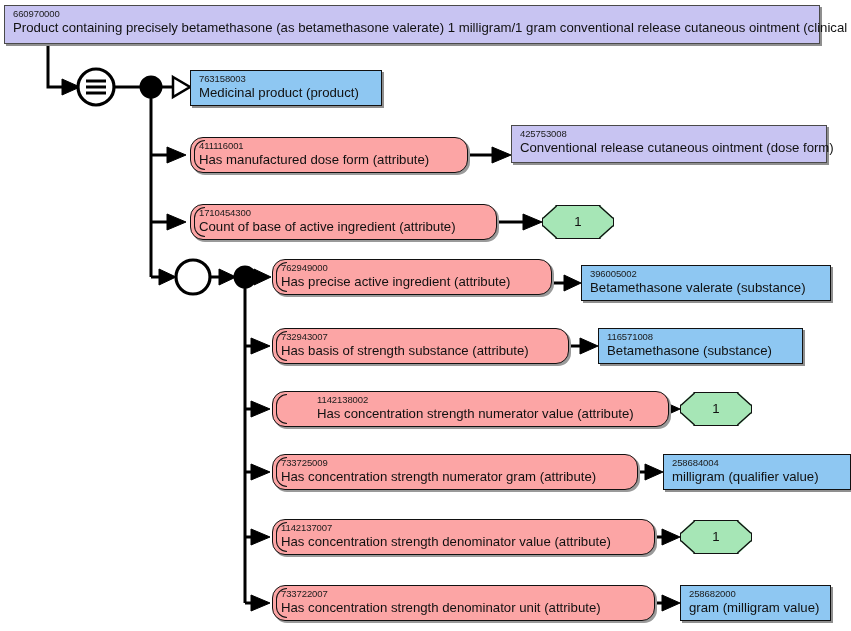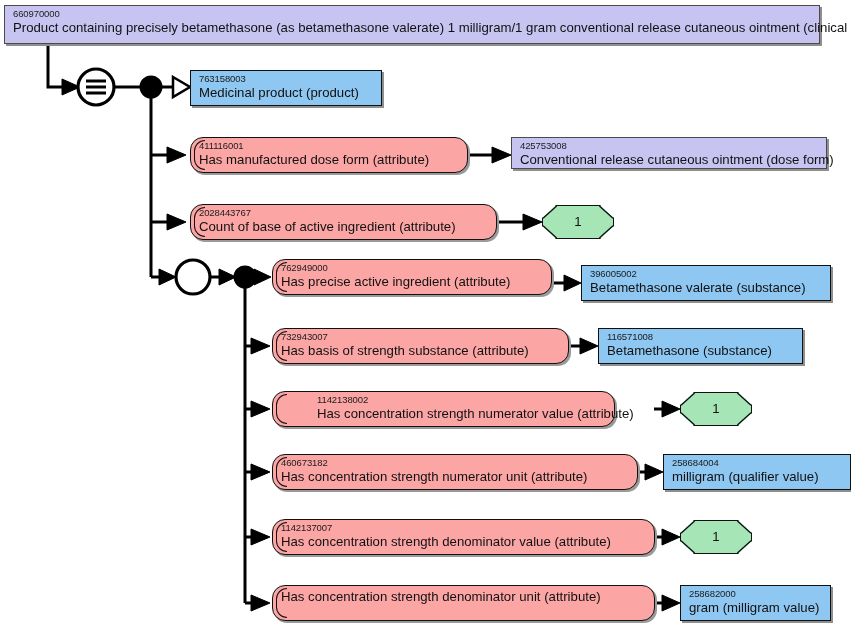--- a/index.html
+++ b/index.html
@@ -219,27 +219,27 @@
 
   <div class="node node-blue" style="left:190px; top:70px; width:192px; height:36px;">
     <div class="sctid">763158003</div>
     <div class="term">Medicinal product (product)</div>
   </div>
 
   <div class="node node-attr" style="left:190px; top:137px; width:278px; height:36px;">
     <div class="sctid">411116001</div>
     <div class="term">Has manufactured dose form (attribute)</div>
   </div>
-  <div class="node node-purple" style="left:511px; top:137px; width:316px; height:32px;">
+  <div class="node node-purple" style="left:511px; top:125px; width:316px; height:38px;">
     <div class="sctid">425753008</div>
     <div class="term">Conventional release cutaneous ointment (dose form)</div>
   </div>
 
   <div class="node node-attr" style="left:190px; top:204px; width:307px; height:36px;">
-    <div class="sctid">2028443767</div>
+    <div class="sctid">1710454300</div>
     <div class="term">Count of base of active ingredient (attribute)</div>
   </div>
   <div class="node node-value" style="left:542px; top:205px; width:72px; height:34px;">
     <svg class="value-corner-svg" viewBox="0 0 72 34" preserveAspectRatio="none">
       <path d="M0,13 L14,0 M58,0 L72,13 M72,21 L58,34 M14,34 L0,21" stroke="#111111" stroke-width="1.4" fill="none"></path>
     </svg>
     <span class="vnum">1</span>
   </div>
 
   <div class="node node-attr" style="left:272px; top:259px; width:280px; height:36px;">
@@ -253,52 +253,53 @@
 
   <div class="node node-attr" style="left:272px; top:328px; width:297px; height:36px;">
     <div class="sctid">732943007</div>
     <div class="term">Has basis of strength substance (attribute)</div>
   </div>
   <div class="node node-blue" style="left:598px; top:328px; width:205px; height:36px;">
     <div class="sctid">116571008</div>
     <div class="term">Betamethasone (substance)</div>
   </div>
 
-  <div class="node node-attr" style="left:272px; top:391px; width:343px; height:36px;padding-left:44px;">
+  <div class="node node-attr" style="left:272px; top:391px; width:397px; height:36px;padding-left:44px;">
     <div class="sctid">1142138002</div>
     <div class="term">Has concentration strength numerator value (attribute)</div>
   </div>
   <div class="node node-value" style="left:680px; top:392px; width:72px; height:34px;">
     <svg class="value-corner-svg" viewBox="0 0 72 34" preserveAspectRatio="none">
       <path d="M0,13 L14,0 M58,0 L72,13 M72,21 L58,34 M14,34 L0,21" stroke="#111111" stroke-width="1.4" fill="none"></path>
     </svg>
     <span class="vnum">1</span>
   </div>
 
   <div class="node node-attr" style="left:272px; top:454px; width:366px; height:36px;">
-    <div class="sctid">460673182</div>
-    <div class="term">Has concentration strength numerator unit (attribute)</div>
+    <div class="sctid">733725009</div>
+    <div class="term">Has concentration strength numerator gram (attribute)</div>
   </div>
   <div class="node node-blue" style="left:663px; top:454px; width:188px; height:36px;">
     <div class="sctid">258684004</div>
     <div class="term">milligram (qualifier value)</div>
   </div>
 
   <div class="node node-attr" style="left:272px; top:519px; width:383px; height:36px;">
     <div class="sctid">1142137007</div>
     <div class="term">Has concentration strength denominator value (attribute)</div>
   </div>
   <div class="node node-value" style="left:680px; top:520px; width:72px; height:34px;">
     <svg class="value-corner-svg" viewBox="0 0 72 34" preserveAspectRatio="none">
       <path d="M0,13 L14,0 M58,0 L72,13 M72,21 L58,34 M14,34 L0,21" stroke="#111111" stroke-width="1.4" fill="none"></path>
     </svg>
     <span class="vnum">1</span>
   </div>
 
   <div class="node node-attr" style="left:272px; top:585px; width:383px; height:36px;">
+    <div class="sctid">733722007</div>
     <div class="term">Has concentration strength denominator unit (attribute)</div>
   </div>
   <div class="node node-blue" style="left:680px; top:585px; width:151px; height:36px;">
     <div class="sctid">258682000</div>
     <div class="term">gram (milligram value)</div>
   </div>
 
 </div>
 
 </body></html>

